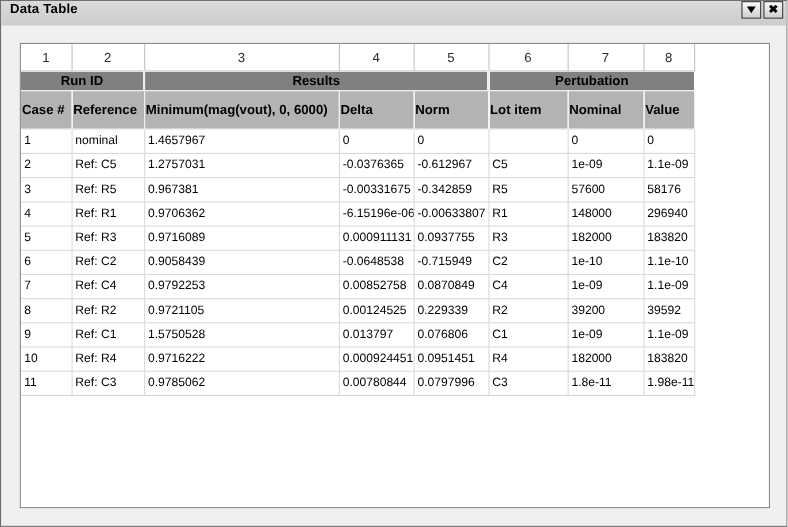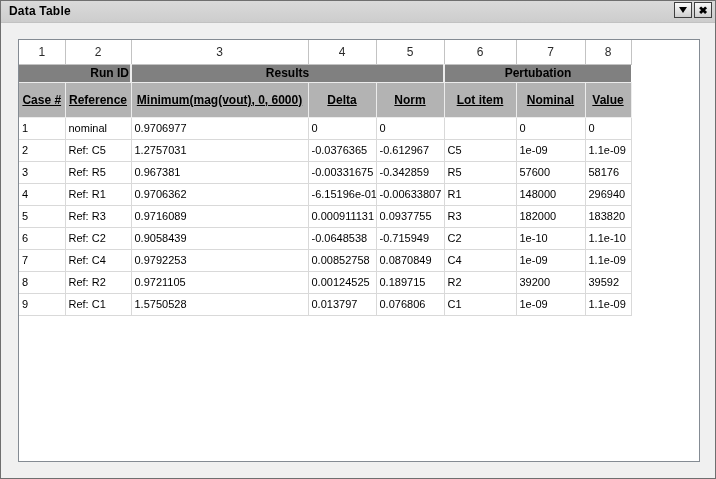--- a/index.html
+++ b/index.html
@@ -14,22 +14,22 @@
     position:absolute; left:0; top:0;
     width:714px; height:477px;
     border:1px solid #6f6f6f;
     background:#f0f0f0;
     box-sizing:content-box;
   }
   .titlebar {
     height:22px;
     background:linear-gradient(#dadada,#cdcdcd);
     border-bottom:1px solid #c2c2c2;
-    display:flex; align-items:flex-end;
-    padding:0 3px 4px 8px;
+    display:flex; align-items:flex-start;
+    padding:0 3px 14px 8px;
     box-sizing:border-box;
   }
   .title {
     font-size:12px; font-weight:bold; color:#000;
     letter-spacing:0.2px;
   }
   .tb-buttons { margin-left:auto; display:flex; gap:2px; }
   .tb-btn {
     width:18px; height:16px;
     border:1px solid #3f3f3f;
@@ -77,29 +77,28 @@
   }
   tr.nums td:first-child { border-left:none; }
   tr.groups td {
     height:18px;
     background:#808080;
     border:1px solid #ececec;
     border-left-width:2px; border-right-width:2px;
     font-weight:bold; text-align:center;
     font-size:12px;
   }
-  tr.groups td:first-child { border-left:none;text-align:right; }
+  tr.groups td:first-child { border-left:none; }
   tr.groups td:last-child { border-right:none; }
   tr.heads td {
     height:35px;
     background:#b3b3b3;
     border:1px solid #ececec;
-    font-weight:bold; text-align:center;
-    font-size:12px;
-    text-decoration:underline;
+    font-weight:bold; text-align:left;
+    font-size:12px;
   }
   tr.heads td:first-child { border-left:none; }
   tbody td {
     height:22px;
     background:#ffffff;
     border:1px solid #d9d9d9;
     text-align:left;
     padding:0 1px 0 3px;
     font-size:11px;
   }
@@ -158,21 +157,21 @@
           <td>Norm</td>
           <td>Lot item</td>
           <td>Nominal</td>
           <td>Value</td>
         </tr>
       </thead>
       <tbody>
           <tr>
             <td>1</td>
             <td>nominal</td>
-            <td>0.9706977</td>
+            <td>1.4657967</td>
             <td>0</td>
             <td>0</td>
             <td></td>
             <td>0</td>
             <td>0</td>
           </tr>
           <tr>
             <td>2</td>
             <td>Ref: C5</td>
             <td>1.2757031</td>
@@ -189,21 +188,21 @@
             <td>-0.00331675</td>
             <td>-0.342859</td>
             <td>R5</td>
             <td>57600</td>
             <td>58176</td>
           </tr>
           <tr>
             <td>4</td>
             <td>Ref: R1</td>
             <td>0.9706362</td>
-            <td>-6.15196e-01</td>
+            <td>-6.15196e-06</td>
             <td>-0.00633807</td>
             <td>R1</td>
             <td>148000</td>
             <td>296940</td>
           </tr>
           <tr>
             <td>5</td>
             <td>Ref: R3</td>
             <td>0.9716089</td>
             <td>0.000911131</td>
@@ -230,32 +229,52 @@
             <td>0.0870849</td>
             <td>C4</td>
             <td>1e-09</td>
             <td>1.1e-09</td>
           </tr>
           <tr>
             <td>8</td>
             <td>Ref: R2</td>
             <td>0.9721105</td>
             <td>0.00124525</td>
-            <td>0.189715</td>
+            <td>0.229339</td>
             <td>R2</td>
             <td>39200</td>
             <td>39592</td>
           </tr>
           <tr>
             <td>9</td>
             <td>Ref: C1</td>
             <td>1.5750528</td>
             <td>0.013797</td>
             <td>0.076806</td>
             <td>C1</td>
             <td>1e-09</td>
             <td>1.1e-09</td>
           </tr>
+          <tr>
+            <td>10</td>
+            <td>Ref: R4</td>
+            <td>0.9716222</td>
+            <td>0.000924451</td>
+            <td>0.0951451</td>
+            <td>R4</td>
+            <td>182000</td>
+            <td>183820</td>
+          </tr>
+          <tr>
+            <td>11</td>
+            <td>Ref: C3</td>
+            <td>0.9785062</td>
+            <td>0.00780844</td>
+            <td>0.0797996</td>
+            <td>C3</td>
+            <td>1.8e-11</td>
+            <td>1.98e-11</td>
+          </tr>
         </tbody>
     </table>
   </div>
 
 </div>
 
 </body></html>

